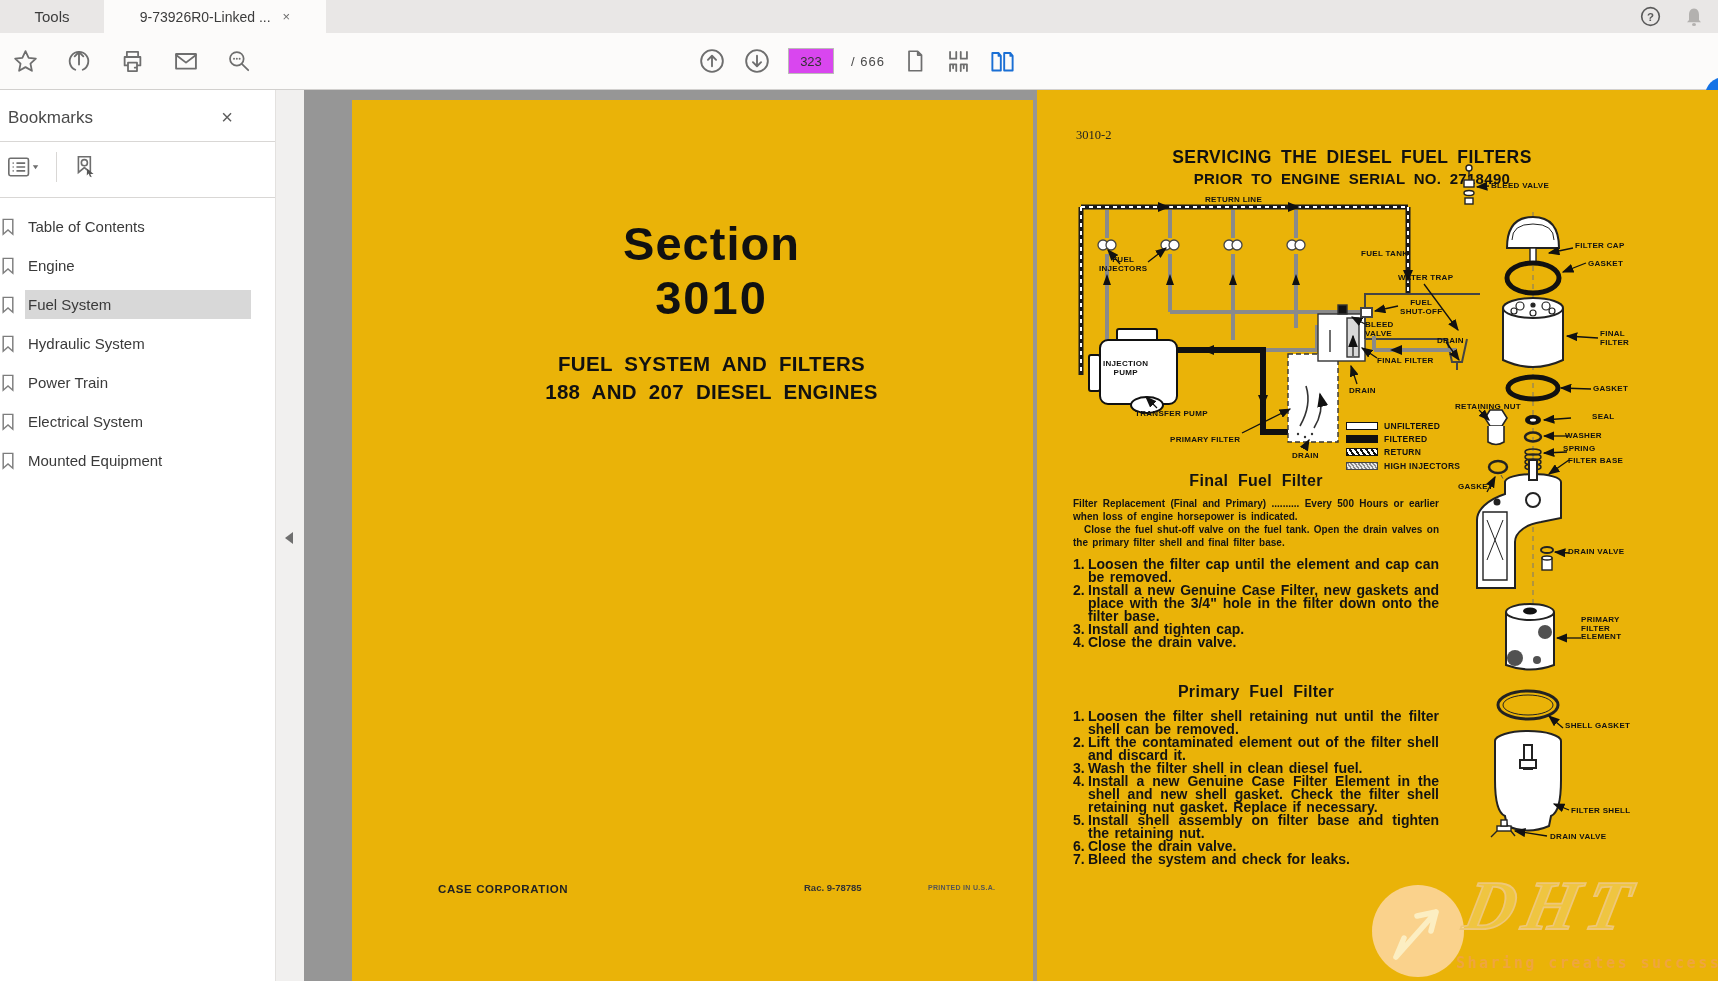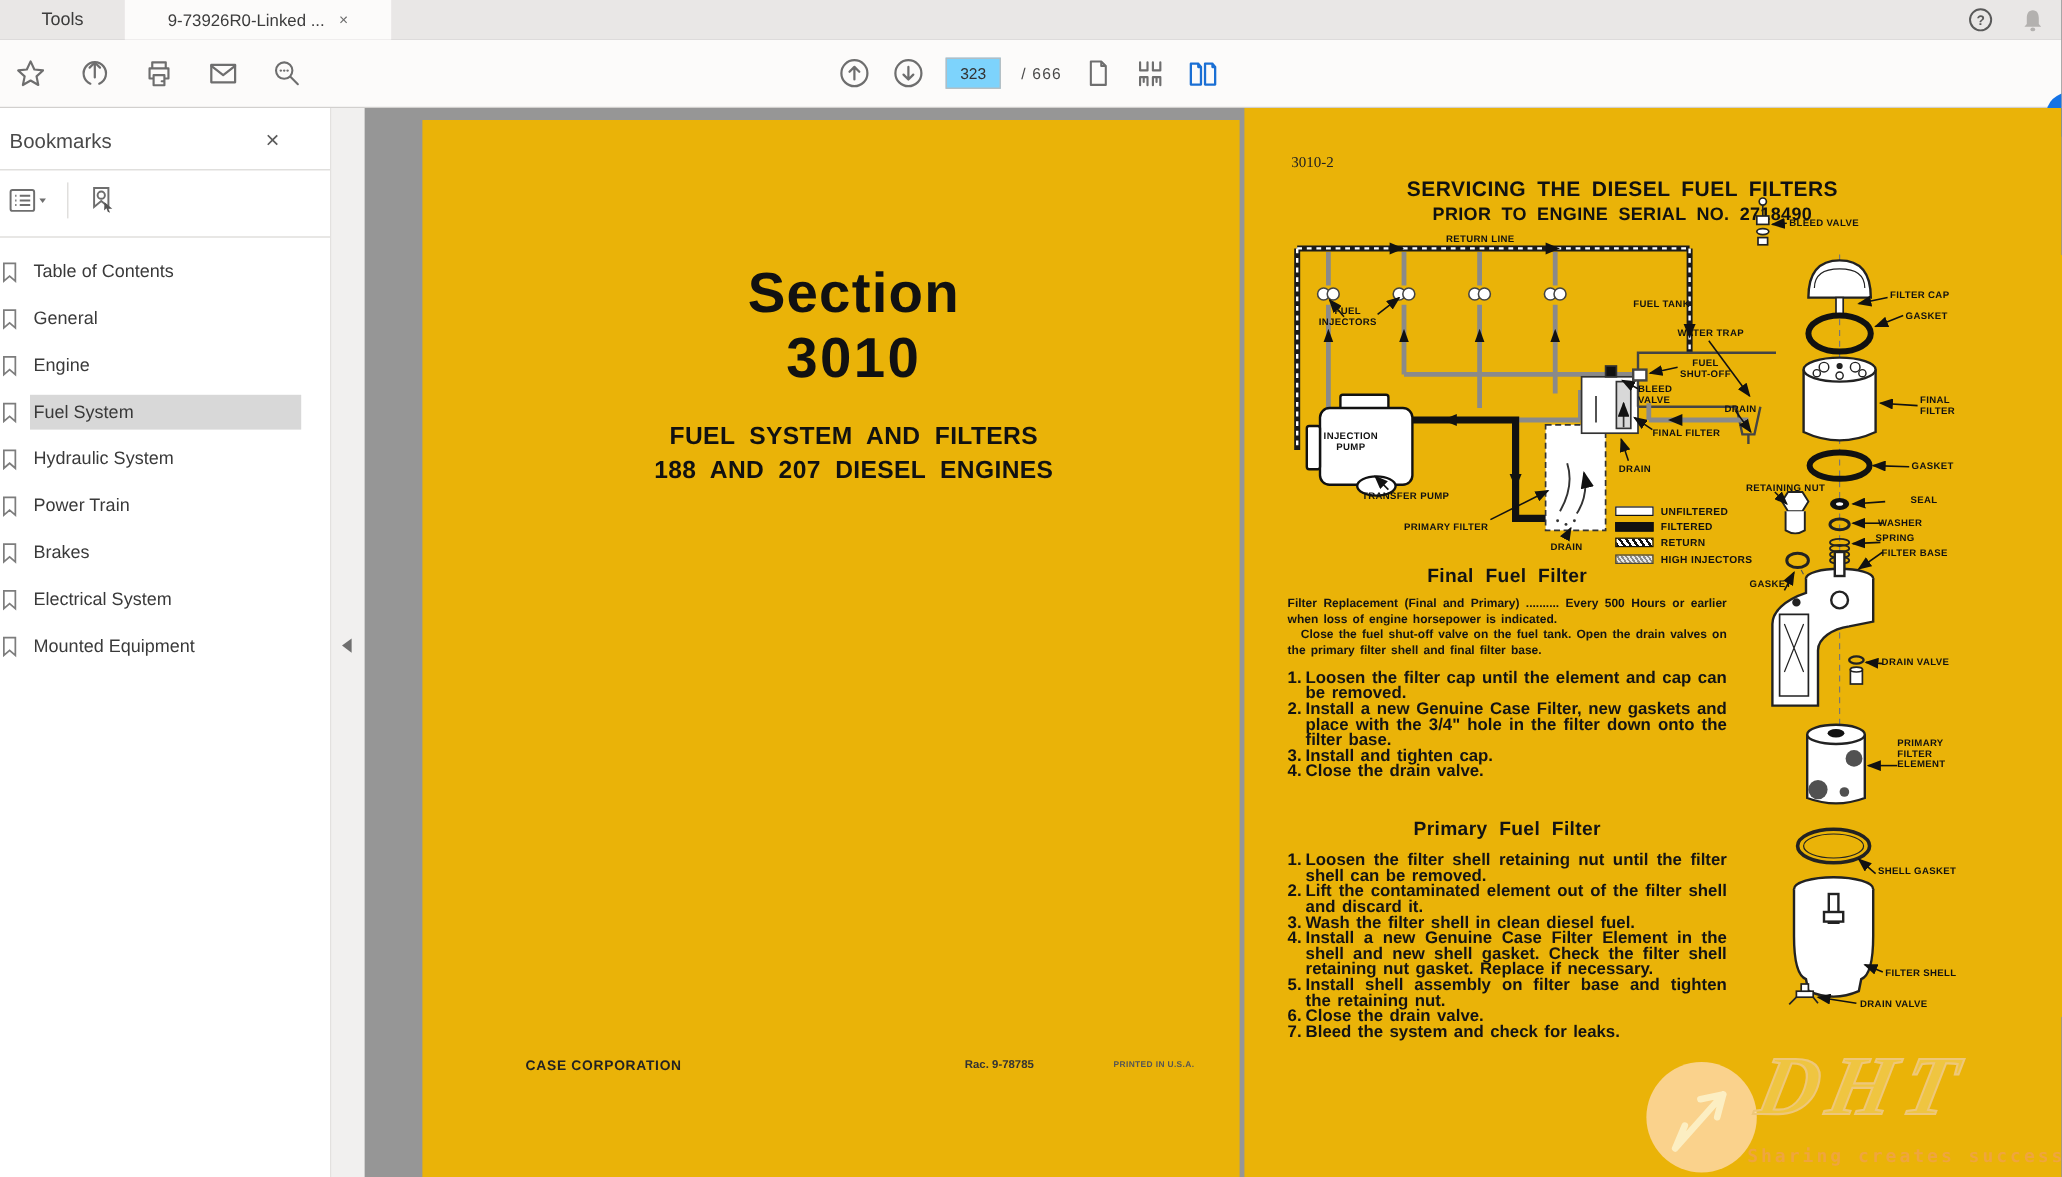--- a/index.html
+++ b/index.html
@@ -12,21 +12,21 @@
   .tab-doc{width:222px;background:#fcfbfa;display:flex;align-items:center;justify-content:center;gap:12px;font-size:14px;color:#3c3c3c;}
   .tab-close{color:#6b6b6b;font-size:13px;line-height:13px;cursor:pointer;}
   .tabbar-right{position:absolute;right:12px;top:0;height:33px;display:flex;align-items:center;gap:20px;}
   .tb-ic{display:block;}
 
   
   .toolbar{position:relative;height:56px;background:#fcfbfa;border-bottom:1px solid #d2d0ce;}
   .tb-left{position:absolute;left:12px;top:0;height:56px;display:flex;align-items:center;gap:26px;}
   .tb-center{position:absolute;left:698px;top:0;height:56px;display:flex;align-items:center;gap:17px;}
   .tbicon{display:block;cursor:pointer;}
-  .page-input{width:40px;height:22px;border:1px solid #bcbab8;background:#7dd3fc;font-size:13px;color:#333;text-align:center;font-family:"Liberation Sans",sans-serif;}
+  .page-input{width:40px;height:22px;border:1px solid #bcbab8;background:#d946ef;font-size:13px;color:#333;text-align:center;font-family:"Liberation Sans",sans-serif;}
   .page-total{font-size:13px;color:#4a4a4a;letter-spacing:1px;}
   .avatar{position:absolute;left:1705px;top:44px;width:38px;height:38px;border-radius:50%;background:#1473e6;}
 
   
   .main{display:flex;height:891px;}
 
   
   .bm-panel{position:relative;width:275px;background:#ffffff;flex:0 0 auto;}
   .bm-header{position:absolute;left:0;top:14px;width:100%;height:30px;}
   .bm-title{position:absolute;left:8px;top:4px;font-size:17px;color:#4a4a4a;}
@@ -190,26 +190,20 @@
       <div class="bm-rule" style="top:107px;"></div>
       <div class="bm-list">
 
           <div class="bm-item">
             <svg class="bm-flag" viewBox="0 0 20 24" style="stroke:#7d7d7d;fill:none;stroke-width:1.8;">
               <path d="M4 2.5h12V21l-6-5.2L4 21z"></path>
             </svg>
             <span class="bm-label">Table of Contents</span>
           </div>
 
-          <div class="bm-item">
-            <svg class="bm-flag" viewBox="0 0 20 24" style="stroke:#7d7d7d;fill:none;stroke-width:1.8;">
-              <path d="M4 2.5h12V21l-6-5.2L4 21z"></path>
-            </svg>
-            <span class="bm-label">General</span>
-          </div>
 
           <div class="bm-item">
             <svg class="bm-flag" viewBox="0 0 20 24" style="stroke:#7d7d7d;fill:none;stroke-width:1.8;">
               <path d="M4 2.5h12V21l-6-5.2L4 21z"></path>
             </svg>
             <span class="bm-label">Engine</span>
           </div>
 
           <div class="bm-item active">
             <svg class="bm-flag" viewBox="0 0 20 24" style="stroke:#7d7d7d;fill:none;stroke-width:1.8;">
@@ -225,26 +219,20 @@
             <span class="bm-label">Hydraulic System</span>
           </div>
 
           <div class="bm-item">
             <svg class="bm-flag" viewBox="0 0 20 24" style="stroke:#7d7d7d;fill:none;stroke-width:1.8;">
               <path d="M4 2.5h12V21l-6-5.2L4 21z"></path>
             </svg>
             <span class="bm-label">Power Train</span>
           </div>
 
-          <div class="bm-item">
-            <svg class="bm-flag" viewBox="0 0 20 24" style="stroke:#7d7d7d;fill:none;stroke-width:1.8;">
-              <path d="M4 2.5h12V21l-6-5.2L4 21z"></path>
-            </svg>
-            <span class="bm-label">Brakes</span>
-          </div>
 
           <div class="bm-item">
             <svg class="bm-flag" viewBox="0 0 20 24" style="stroke:#7d7d7d;fill:none;stroke-width:1.8;">
               <path d="M4 2.5h12V21l-6-5.2L4 21z"></path>
             </svg>
             <span class="bm-label">Electrical System</span>
           </div>
 
           <div class="bm-item">
             <svg class="bm-flag" viewBox="0 0 20 24" style="stroke:#7d7d7d;fill:none;stroke-width:1.8;">

